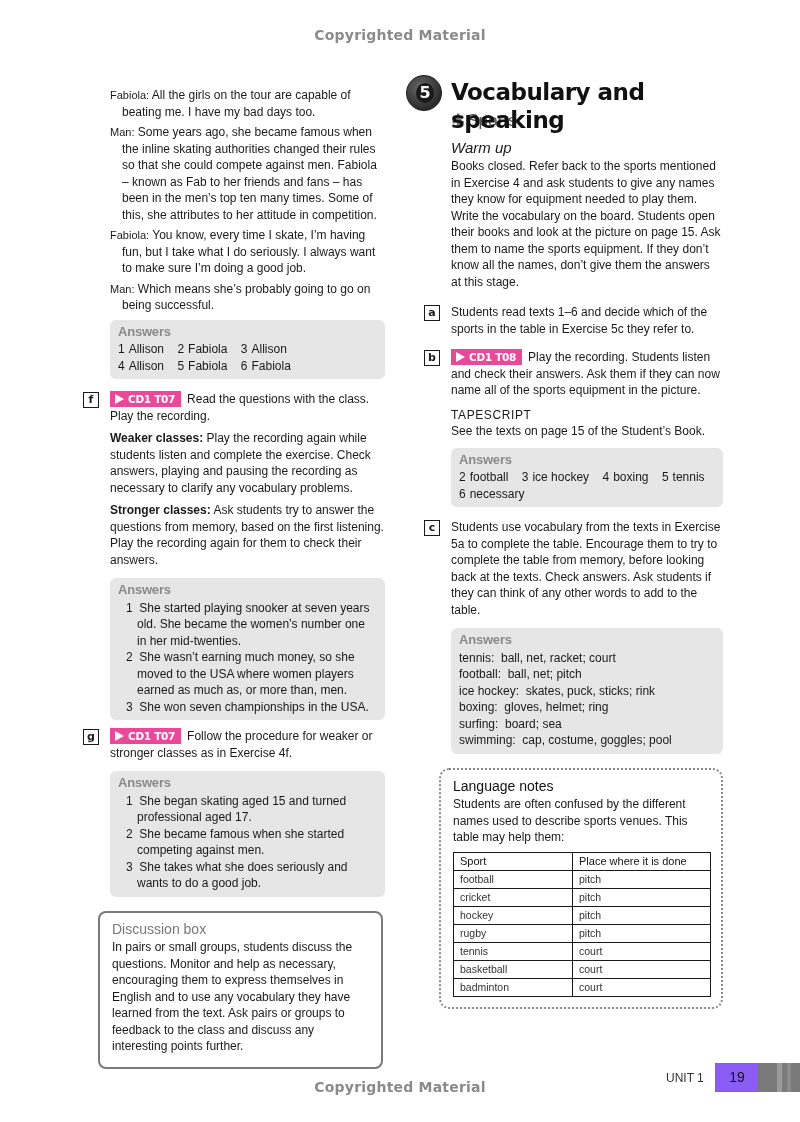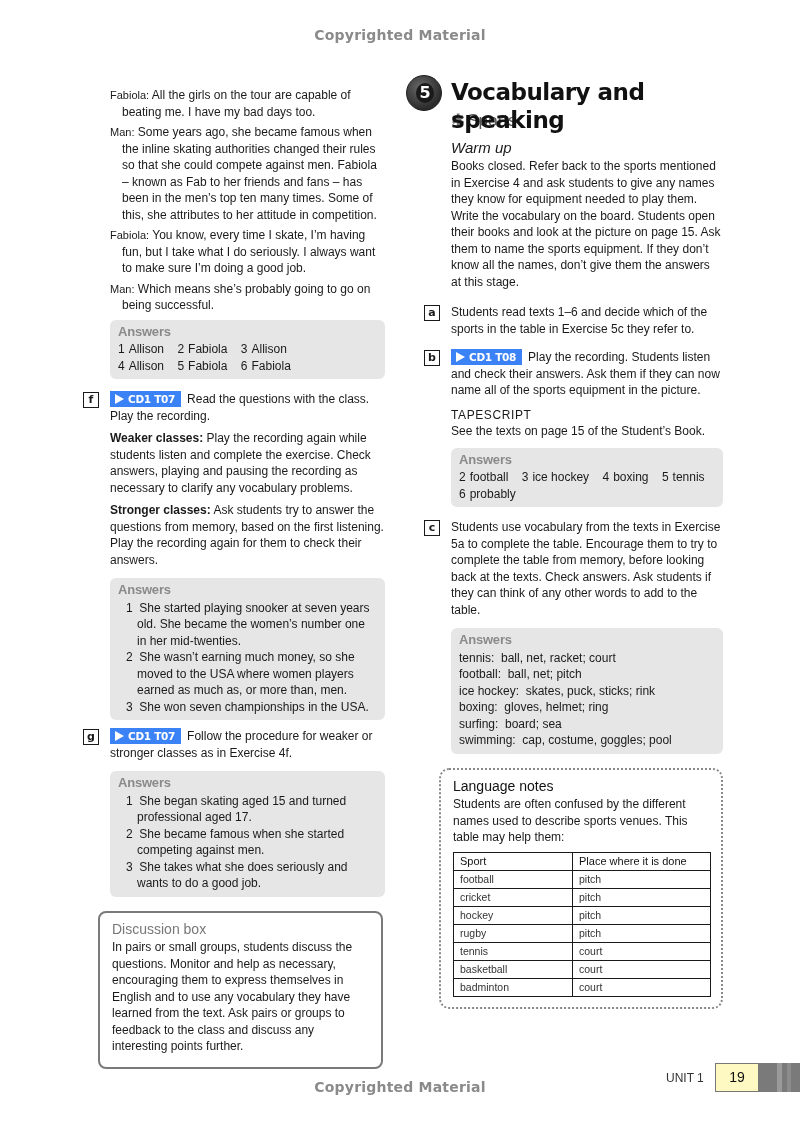--- a/index.html
+++ b/index.html
@@ -19,21 +19,21 @@
 
   .answers { background: #e6e6e6; padding: 4px 8px 5px 8px; margin: 6px 0 8px 0; border-radius: 6px; }
   .answers-title { font-family: "Liberation Sans", sans-serif; font-weight: bold; font-size: 13px; color: #8a8a8a; letter-spacing: -0.2px; margin-bottom: 1px; }
   .answers ol { list-style: none; }
   .answers li { padding-left: 11px; text-indent: -11px; margin-left: 8px; }
   .inline-answers span.n { margin-right: 4px; }
   .inline-answers span.a { margin-right: 10px; }
 
   .ex { position: relative; margin-bottom: 6px; }
   .ex-label { position: absolute; left: -27px; top: 1px; width: 16px; height: 16px; border: 1.6px solid #1a1a1a; font-family: "DejaVu Sans", sans-serif; font-weight: bold; font-size: 11px; line-height: 13px; text-align: center; background: #fff; }
-  .cd-badge { display: inline-block; background: #3b82f6; color: #fff; font-family: "DejaVu Sans", sans-serif; font-weight: bold; font-size: 10.5px; line-height: 14px; padding: 1px 6px 1px 5px; margin-right: 6px; letter-spacing: -0.3px; }
+  .cd-badge { display: inline-block; background: #ec4899; color: #fff; font-family: "DejaVu Sans", sans-serif; font-weight: bold; font-size: 10.5px; line-height: 14px; padding: 1px 6px 1px 5px; margin-right: 6px; letter-spacing: -0.3px; }
   .cd-badge .play { display: inline-block; width: 0; height: 0; border-left: 9px solid #fff; border-top: 5px solid transparent; border-bottom: 5px solid transparent; margin-right: 4px; vertical-align: -1px; }
   p.para { margin-top: 6px; }
   b.lbl { font-weight: bold; }
 
   .discussion { margin-left: -12px; width: 285px; border: 2px solid #7a7a7a; border-radius: 8px; padding: 8px 10px 12px 12px; margin-top: 14px; }
   .disc-title { font-size: 14px; color: #777; margin-bottom: 2px; }
 
   
   .sec-header { position: relative; height: 30px; }
   .sec-num { position: absolute; left: -45px; top: -3px; width: 36px; height: 36px; border-radius: 50%; background: radial-gradient(circle at 40% 35%, #6a6a6a, #2b2b2b 70%); border: 1px solid #1c1c1c; }
@@ -45,21 +45,21 @@
   .tapescript-h { letter-spacing: 0.6px; margin-top: 8px; }
 
   .lang-notes { margin-left: -12px; width: 284px; border: 2px dotted #888; border-radius: 10px; padding: 8px 10px 10px 12px; margin-top: 14px; }
   .lang-title { font-size: 14px; color: #111; margin-bottom: 2px; }
   table.venue { width: 100%; border-collapse: collapse; margin-top: 6px; font-size: 10.5px; line-height: 13px; }
   table.venue th, table.venue td { border: 1px solid #1a1a1a; padding: 2px 6px 2px 6px; text-align: left; font-weight: normal; color: #333; }
   table.venue th { color: #111; font-size: 11px; }
   table.venue td:first-child, table.venue th:first-child { width: 119px; }
 
   .footer-unit { position: absolute; left: 666px; top: 1070px; font-size: 12px; color: #333; }
-  .footer-page { position: absolute; left: 715px; top: 1063px; width: 44px; height: 29px; border: 1px solid #777; background: #fef9c3; text-align: center; font-size: 14px; line-height: 27px; color: #111; }
+  .footer-page { position: absolute; left: 715px; top: 1063px; width: 44px; height: 29px; border: 1px solid #777; background: #8b5cf6; text-align: center; font-size: 14px; line-height: 27px; color: #111; }
   .footer-tab { position: absolute; left: 759px; top: 1063px; width: 41px; height: 29px; background: #7a7a7a; }
   .footer-tab .s1 { position: absolute; left: 18px; top: 0; width: 5px; height: 29px; background: #9a9a9a; }
   .footer-tab .s2 { position: absolute; left: 28px; top: 0; width: 4px; height: 29px; background: #8c8c8c; }
 </style>
 </head>
 <body>
 
 <div class="watermark wm-top">Copyrighted Material</div>
 
 <div class="col-left">
@@ -145,21 +145,21 @@
 
   <div class="answers inline-answers" style="margin-top:8px;">
     <div class="answers-title">Answers</div>
     <div>
       <span class="n">2</span><span class="a">football</span>
       <span class="n">3</span><span class="a">ice hockey</span>
       <span class="n">4</span><span class="a">boxing</span>
       <span class="n">5</span><span class="a">tennis</span>
     </div>
     <div>
-      <span class="n">6</span><span class="a">probably</span>
+      <span class="n">6</span><span class="a">necessary</span>
     </div>
   </div>
 
   <div class="ex" style="margin-top:12px;">
     <div class="ex-label">c</div>
     <p>Students use vocabulary from the texts in Exercise 5a to complete the table. Encourage them to try to complete the table from memory, before looking back at the texts. Check answers. Ask students if they can think of any other words to add to the table.</p>
   </div>
 
   <div class="answers" style="margin-top:10px;">
     <div class="answers-title">Answers</div>

